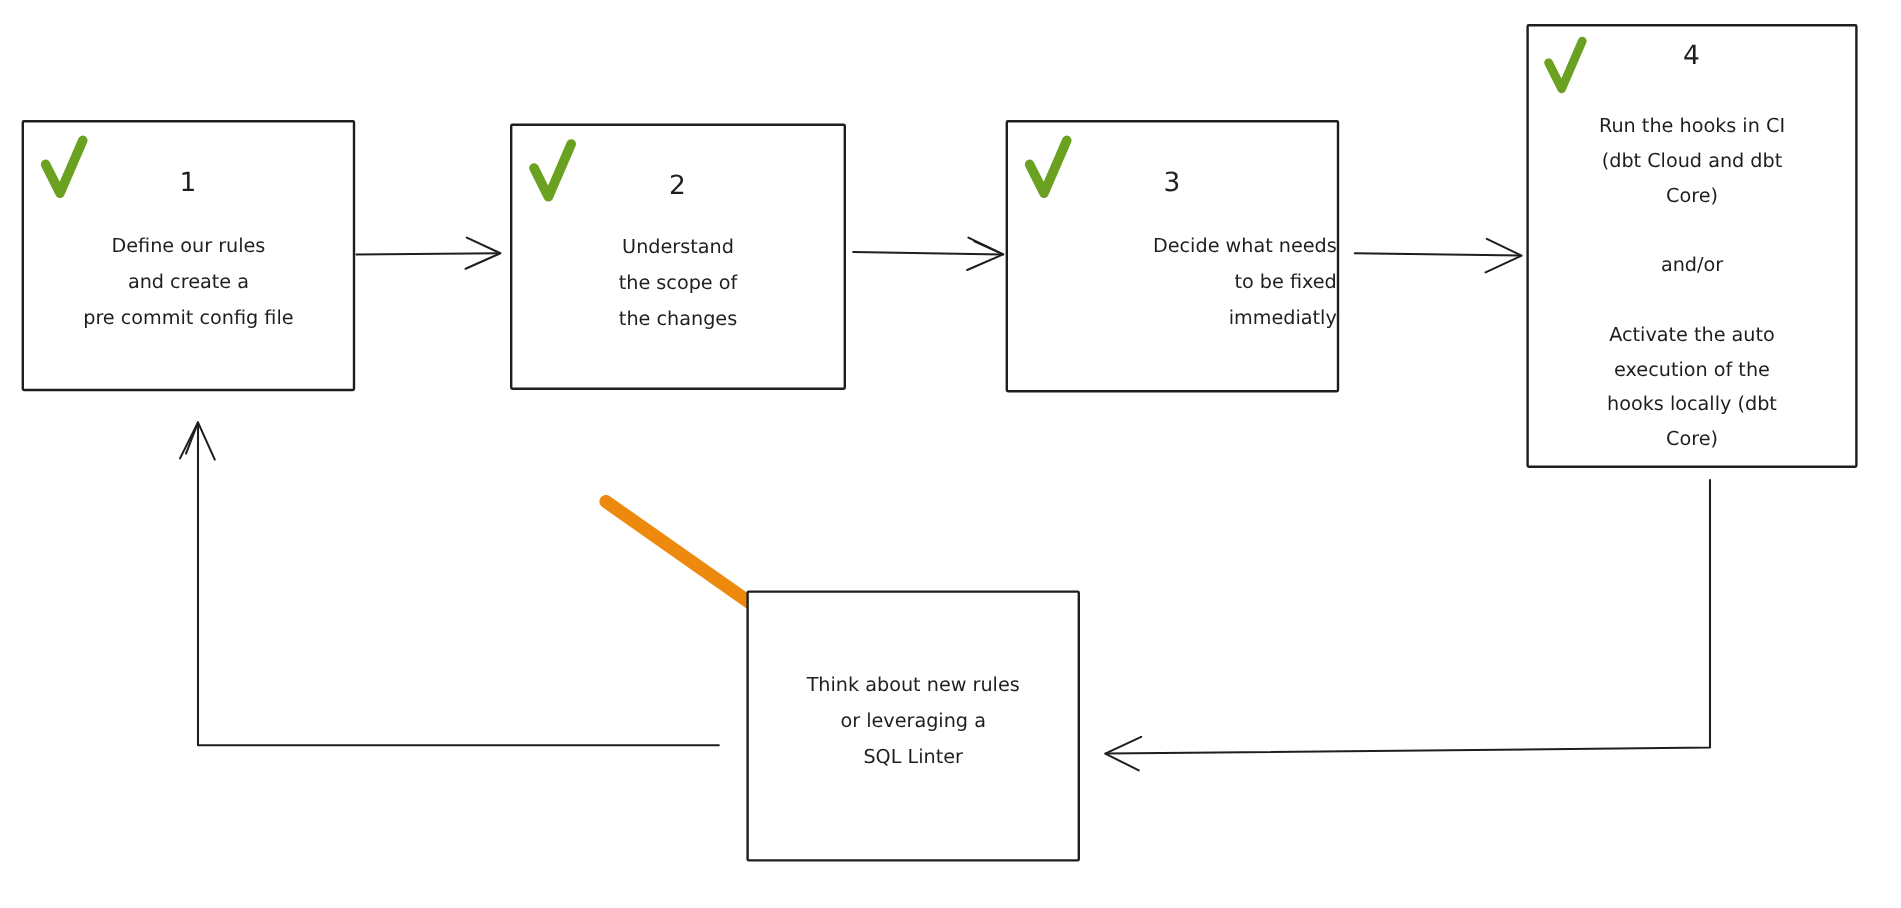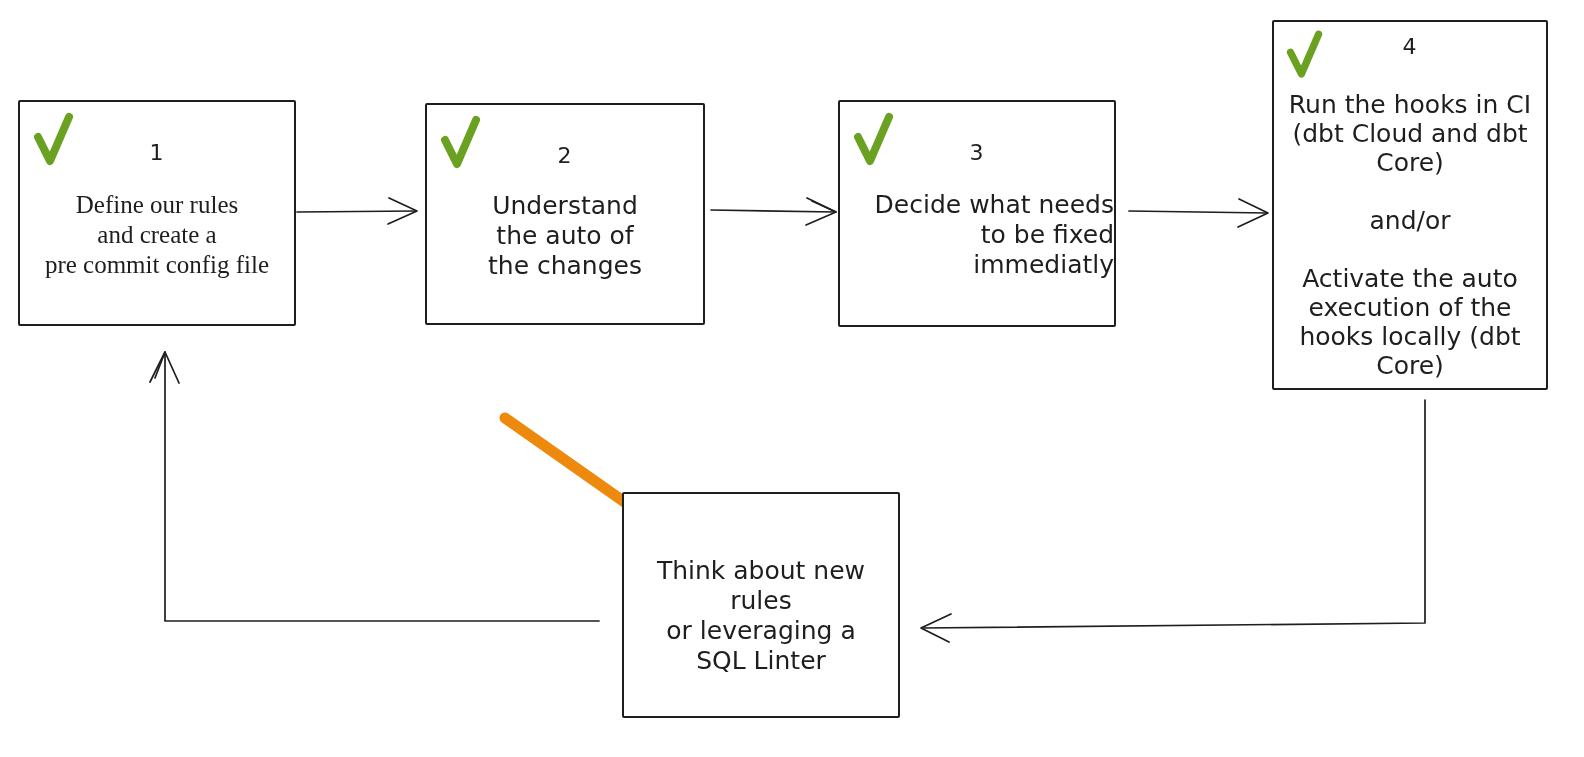--- a/index.html
+++ b/index.html
@@ -39,27 +39,27 @@
     width: 100%;
     text-align: center;
     font-size: 22px;
     letter-spacing: 1px;
   }
   .box .body {
     position: absolute;
     left: 0;
     width: 100%;
     text-align: center;
-    font-size: 25px;
+    font-size: 16px;
     line-height: 30px;
     white-space: pre-line;
   }
   
   .box.step1 { left: 18px;   top: 100px; width: 278px; height: 226px; }
-  .box.step1 .body { top: 88px; font-family: Liberation Serif, serif; }
+  .box.step1 .body { top: 88px; }
   
   .box.step2 { left: 425px;  top: 103px; width: 280px; height: 222px; }
   .box.step2 .body { top: 86px; }
   
   .box.step3 { left: 838px;  top: 100px; width: 278px; height: 227px; }
   .box.step3 .body { top: 88px; text-align: right; }
   
   .box.step4 { left: 1272px; top: 20px;  width: 276px; height: 370px; }
   .box.step4 .check { left: 12px; top: 6px; width: 38px; height: 54px; }
   .box.step4 .num  { top: 12px; }
@@ -118,21 +118,21 @@
 and create a
 pre commit config file</div>
   </div>
 
   <div class="box step2">
     <svg class="check" viewBox="0 0 42 58" fill="none" stroke="#6aa121" stroke-width="8" stroke-linecap="round" stroke-linejoin="round">
       <path d="M5 26 L17 50 L36 6"></path>
     </svg>
     <div class="num">2</div>
     <div class="body">Understand
-the auto of
+the scope of
 the changes</div>
   </div>
 
   <div class="box step3">
     <svg class="check" viewBox="0 0 42 58" fill="none" stroke="#6aa121" stroke-width="8" stroke-linecap="round" stroke-linejoin="round">
       <path d="M5 26 L17 50 L36 6"></path>
     </svg>
     <div class="num">3</div>
     <div class="body">Decide what needs
 to be fixed

